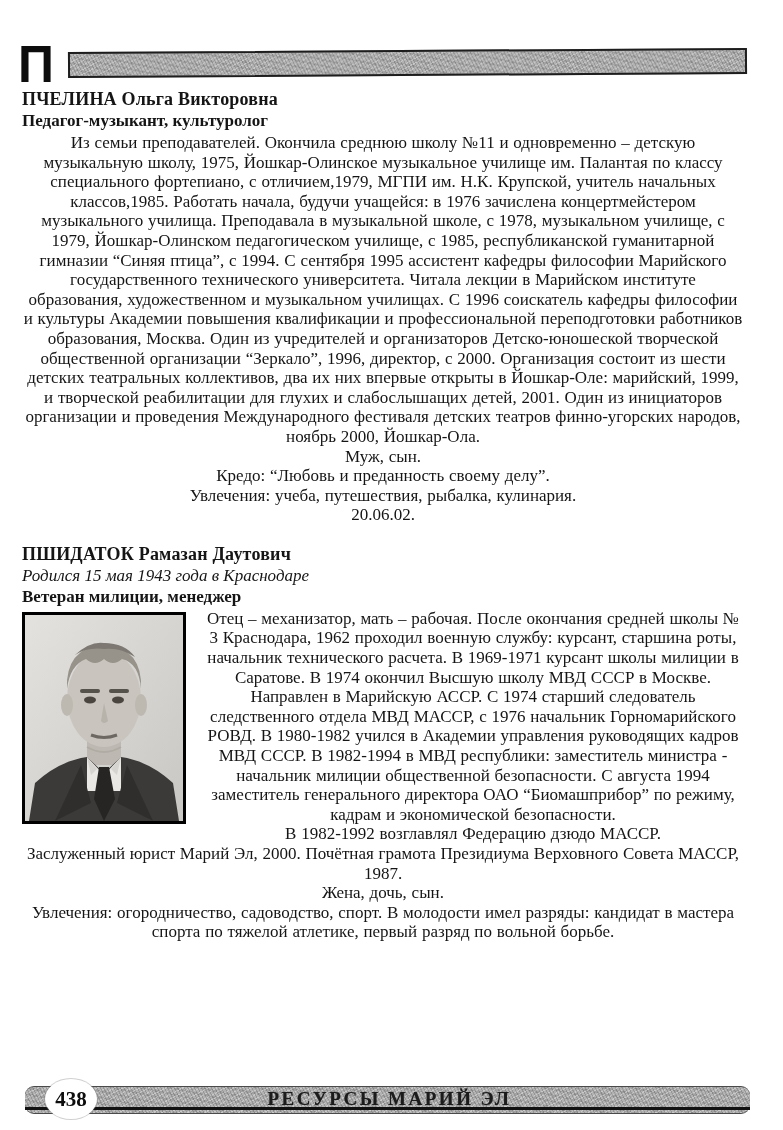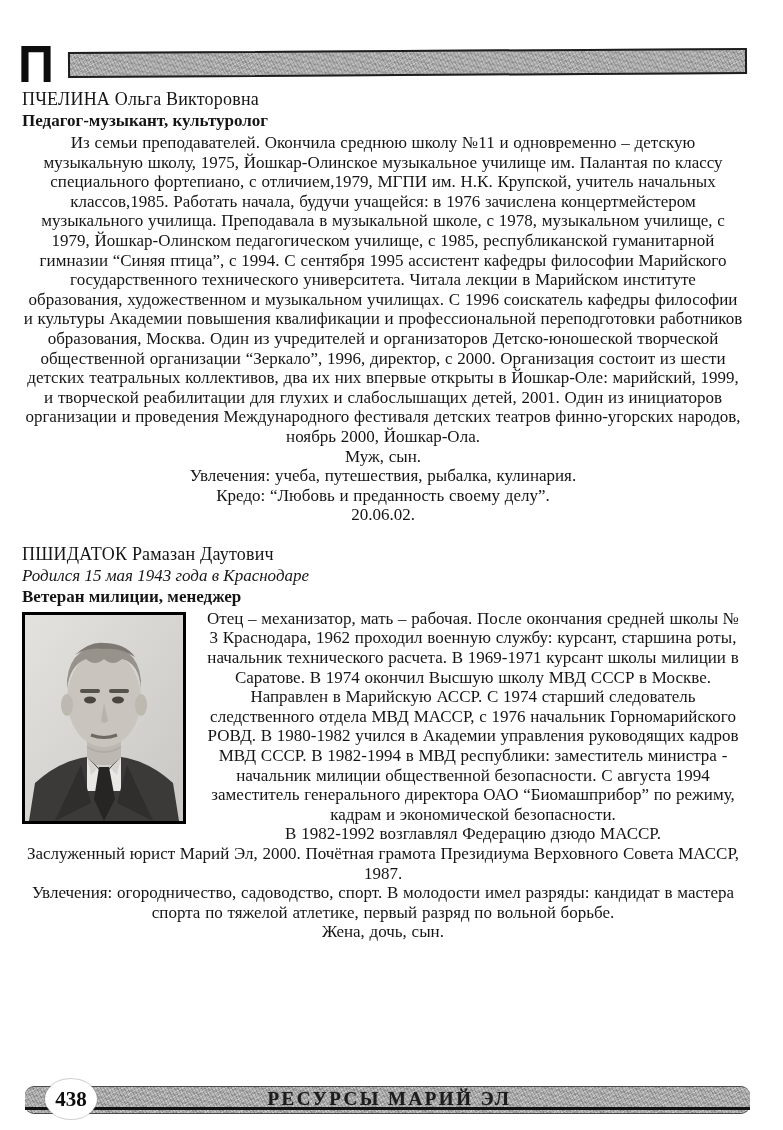--- a/index.html
+++ b/index.html
@@ -32,21 +32,21 @@
   .header-bar{
     flex:1;height:22px;margin-top:6px;
     border:2px solid #1d1d1d;
     transform:rotate(-0.35deg);
   }
 
   
   .content{position:absolute;top:88px;left:22px;width:722px;}
   .entry{margin:0 0 18px 0;}
   .entry-name{
-    font-size:18px;font-weight:normal;margin:0;line-height:22px;
+    font-size:18px;font-weight:bold;margin:0;line-height:22px;
     letter-spacing:.2px;
   }
   .entry-born{
     font-size:17px;font-style:italic;margin:0;line-height:21px;
   }
   .entry-prof{
     font-size:17px;font-weight:bold;margin:0 0 1px 0;line-height:22px;
   }
   .bio, .detail-line{
     font-size:17px;line-height:19.6px;margin:0;
@@ -97,22 +97,22 @@
     <div class="header-bar textured"></div>
   </div>
 
   <div class="content">
 
     <section class="entry">
       <h2 class="entry-name">ПЧЕЛИНА Ольга Викторовна</h2>
       <p class="entry-prof">Педагог-музыкант, культуролог</p>
       <p class="bio">Из семьи преподавателей. Окончила среднюю школу №11 и одновременно – детскую музыкальную школу, 1975, Йошкар-Олинское музыкальное училище им. Палантая по классу специального фортепиано, с отличием,1979, МГПИ им. Н.К. Крупской, учитель начальных классов,1985. Работать начала, будучи учащейся: в 1976 зачислена концертмейстером музыкального училища. Преподавала в музыкальной школе, с 1978, музыкальном училище, с 1979, Йошкар-Олинском педагогическом училище, с 1985, республиканской гуманитарной гимназии “Синяя птица”, с 1994. С сентября 1995 ассистент кафедры философии Марийского государственного технического университета. Читала лекции в Марийском институте образования, художественном и музыкальном училищах. С 1996 соискатель кафедры философии и культуры Академии повышения квалификации и профессиональной переподготовки работников образования, Москва. Один из учредителей и организаторов Детско-юношеской творческой общественной организации “Зеркало”, 1996, директор, с 2000. Организация состоит из шести детских театральных коллективов, два их них впервые открыты в Йошкар-Оле: марийский, 1999, и творческой реабилитации для глухих и слабослышащих детей, 2001. Один из инициаторов организации и проведения  Международного фестиваля детских театров финно-угорских народов, ноябрь 2000, Йошкар-Ола.</p>
       <p class="detail-line">Муж, сын.</p>
+      <p class="detail-line">Кредо: “Любовь и преданность своему делу”.</p>
       <p class="detail-line">Увлечения: учеба, путешествия, рыбалка, кулинария.</p>
-      <p class="detail-line">Кредо: “Любовь и преданность своему делу”.</p>
       <p class="detail-line">20.06.02.</p>
     </section>
 
     <section class="entry clearfix">
       <h2 class="entry-name">ПШИДАТОК Рамазан Даутович</h2>
       <p class="entry-born">Родился 15 мая 1943 года в Краснодаре</p>
       <p class="entry-prof">Ветеран милиции, менеджер</p>
 
       <div class="photo-frame">
         <svg viewBox="0 0 158 206" preserveAspectRatio="none" aria-hidden="true">
@@ -156,22 +156,22 @@
           <polygon points="74,152 84,152 90,184 79,206 69,184" fill="#262524"></polygon>
 
           <path d="M30,206 L56,150 L66,188 Z" fill="#2f2e2d"></path>
           <path d="M128,206 L102,150 L92,188 Z" fill="#2f2e2d"></path>
         </svg>
       </div>
 
       <p class="bio">Отец – механизатор, мать – рабочая. После окончания средней школы № 3 Краснодара, 1962 проходил военную службу: курсант, старшина роты, начальник технического расчета. В 1969-1971 курсант школы милиции в Саратове. В 1974 окончил Высшую школу МВД СССР в Москве. Направлен в Марийскую АССР. С 1974 старший следователь следственного отдела МВД МАССР, с 1976 начальник Горномарийского РОВД. В 1980-1982 учился в Академии управления руководящих кадров МВД СССР. В 1982-1994 в МВД республики: заместитель министра - начальник милиции общественной безопасности. С августа 1994 заместитель генерального директора ОАО “Биомашприбор” по режиму, кадрам и экономической безопасности.</p>
       <p class="detail-line">В 1982-1992 возглавлял Федерацию дзюдо МАССР.</p>
       <p class="detail-line">Заслуженный юрист Марий Эл, 2000. Почётная грамота Президиума Верховного Совета МАССР, 1987.</p>
+      <p class="detail-line">Жена, дочь, сын.</p>
       <p class="detail-line">Увлечения: огородничество, садоводство, спорт. В молодости имел разряды: кандидат в мастера спорта по тяжелой атлетике, первый разряд по вольной борьбе.</p>
-      <p class="detail-line">Жена, дочь, сын.</p>
     </section>
 
   </div>
 
   <footer class="footer-bar textured">
     <div class="page-badge">
       <span>438</span>
     </div>
     <div class="footer-title">РЕСУРСЫ МАРИЙ ЭЛ</div>
   </footer>

